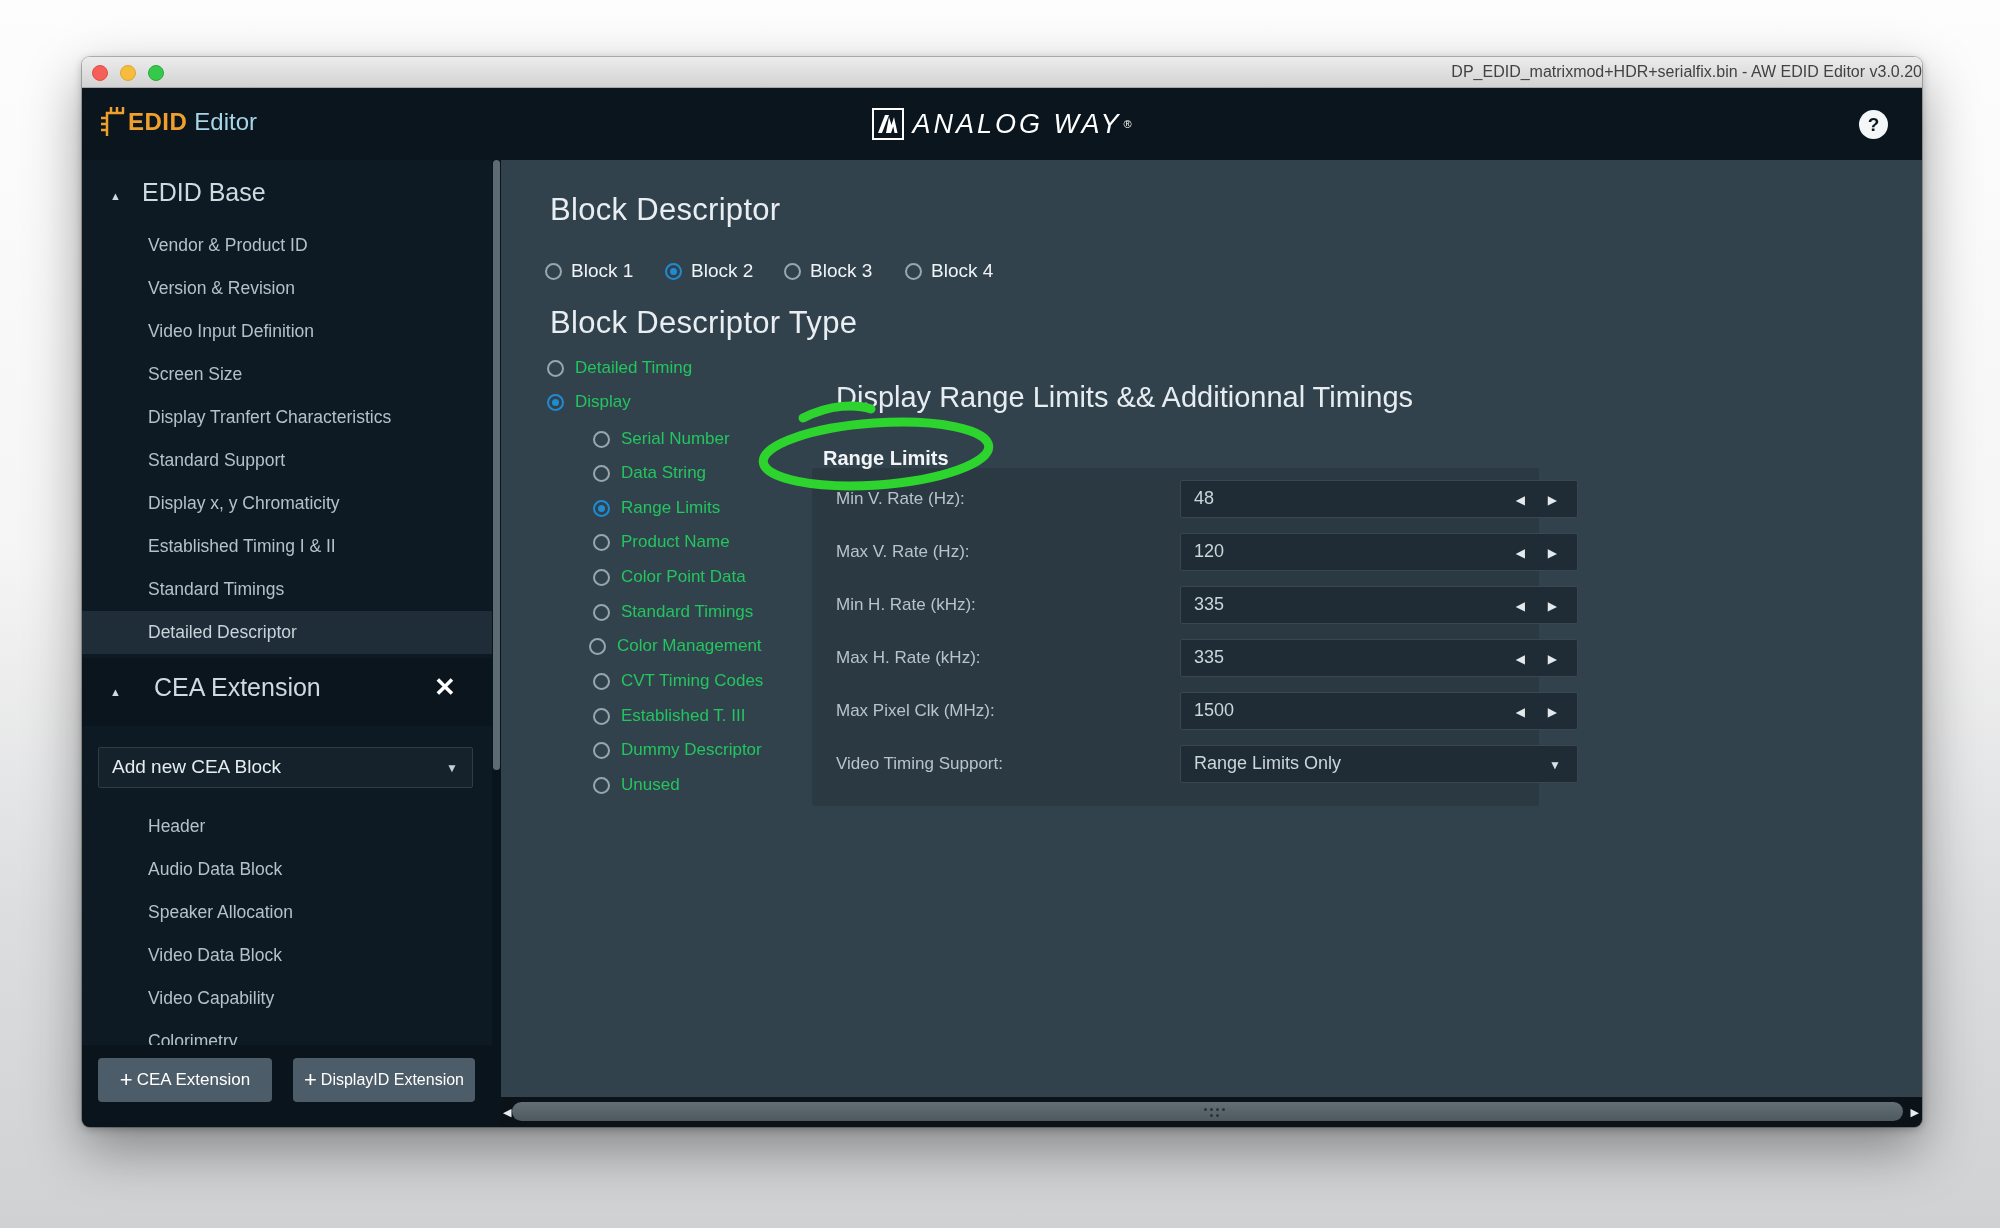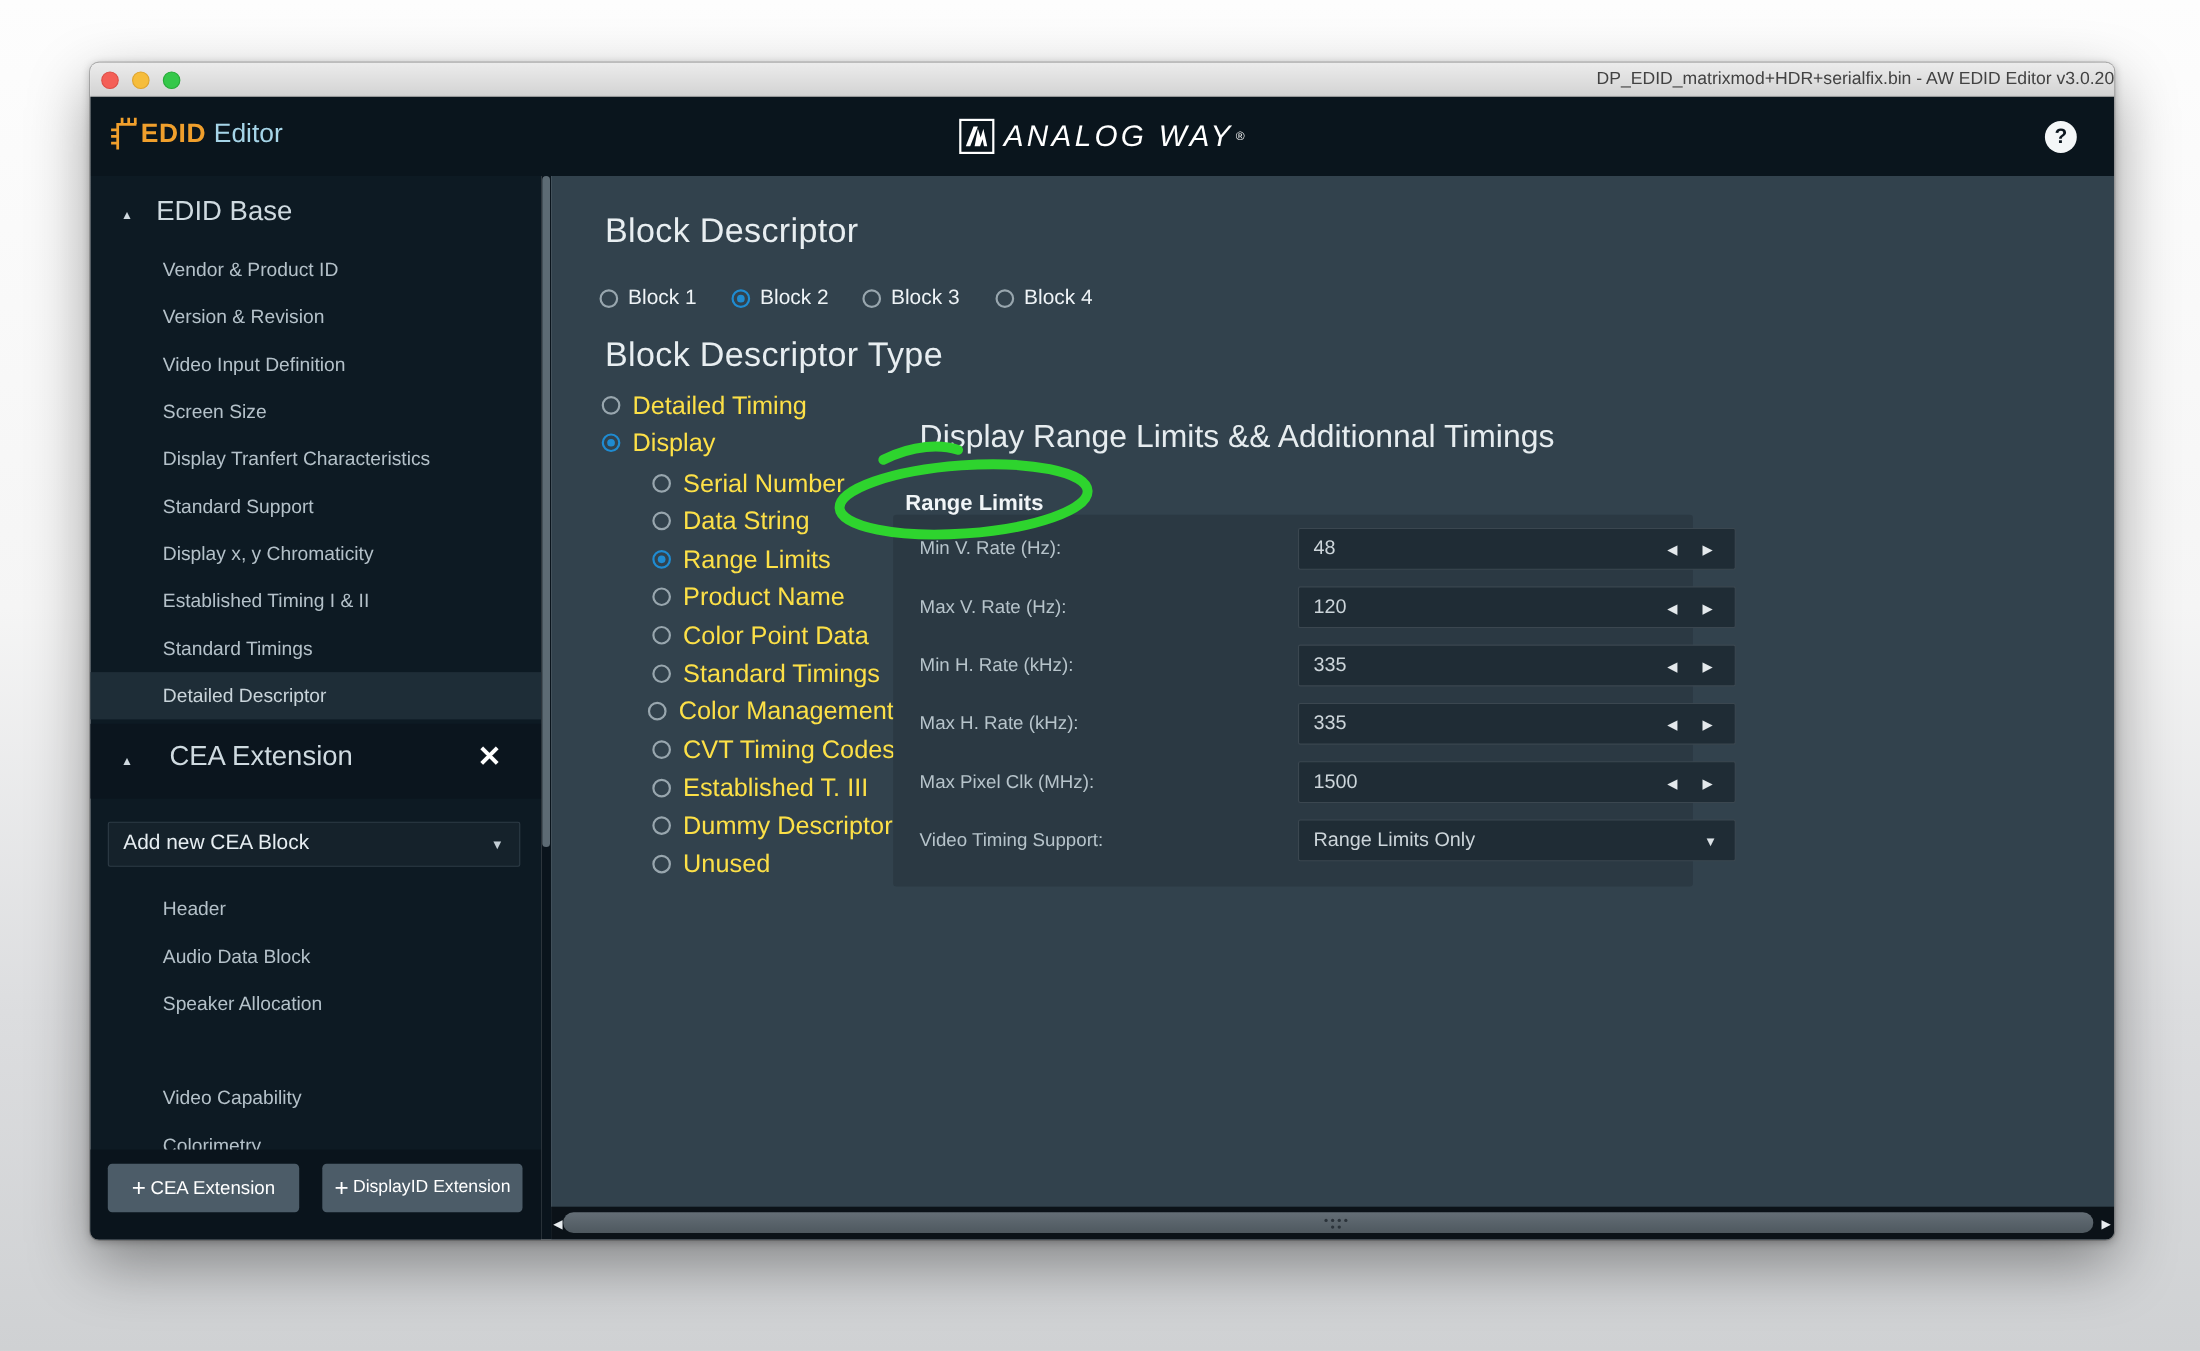--- a/index.html
+++ b/index.html
@@ -73,21 +73,21 @@
   .h1 { position:absolute; left:49px; font-size:31px; font-weight:300; color:#e8eef1; letter-spacing:.3px; }
   .radio { display:inline-block; width:17px; height:17px; border:2.5px solid #98a6ae; border-radius:50%;
            position:relative; background:transparent; flex:none; }
   .radio.checked { border-color:#1f8bd1; }
   .radio.checked::after { content:""; position:absolute; left:3px; top:3px; width:7px; height:7px;
                           border-radius:50%; background:#1f8bd1; }
   .blockrow { position:absolute; top:100px; left:0; height:24px; width:100%; }
   .b-item { position:absolute; display:flex; align-items:center; cursor:pointer; }
   .b-item .rlabel { margin-left:9px; font-size:19px; color:#eef3f6; }
   .trow { position:absolute; display:flex; align-items:center; height:24px; cursor:pointer; }
-  .trow .rlabel { margin-left:11px; font-size:23px; color:#fde047; }
+  .trow .rlabel { margin-left:11px; font-size:17px; color:#22c55e; }
 
   
   .ptitle { position:absolute; left:335px; top:221px; font-size:29px; font-weight:300; color:#e6ecef; }
   .rl-badge { position:absolute; left:322px; top:287px; font-size:20px; font-weight:700; color:#f1f5f7; z-index:3; }
   .panel { position:absolute; left:311px; top:308px; width:727px; height:338px;
            background:#2b3943; border-radius:3px; }
   .frow { position:absolute; left:0; width:100%; height:38px; }
   .flabel { position:absolute; left:24px; top:0; line-height:38px; font-size:17px; color:#b7c4cb; }
   .field { position:absolute; left:368px; top:0; width:398px; height:38px; background:#1f2c35;
            border:1px solid #3b4750; border-radius:2px; cursor:text; }
@@ -170,20 +170,21 @@
         </div>
 
         <div class="cea-select">
           <span class="sval">Add new CEA Block</span>
           <span class="caret">▼</span>
         </div>
 
         <div class="side-item" style="top:645px">Header</div>
         <div class="side-item" style="top:731px">Speaker Allocation</div>
         <div class="side-item" style="top:688px">Audio Data Block</div>
+        <div class="side-item" style="top:774px">Video Data Block</div>
         <div class="side-item" style="top:860px">Colorimetry</div>
         <div class="side-item" style="top:817px">Video Capability</div>
 
         <div class="side-footer">
           <button class="sbtn b1">
             <span class="plus">+</span>
             <span>CEA Extension</span>
           </button>
           <button class="sbtn b2">
             <span class="plus">+</span>

